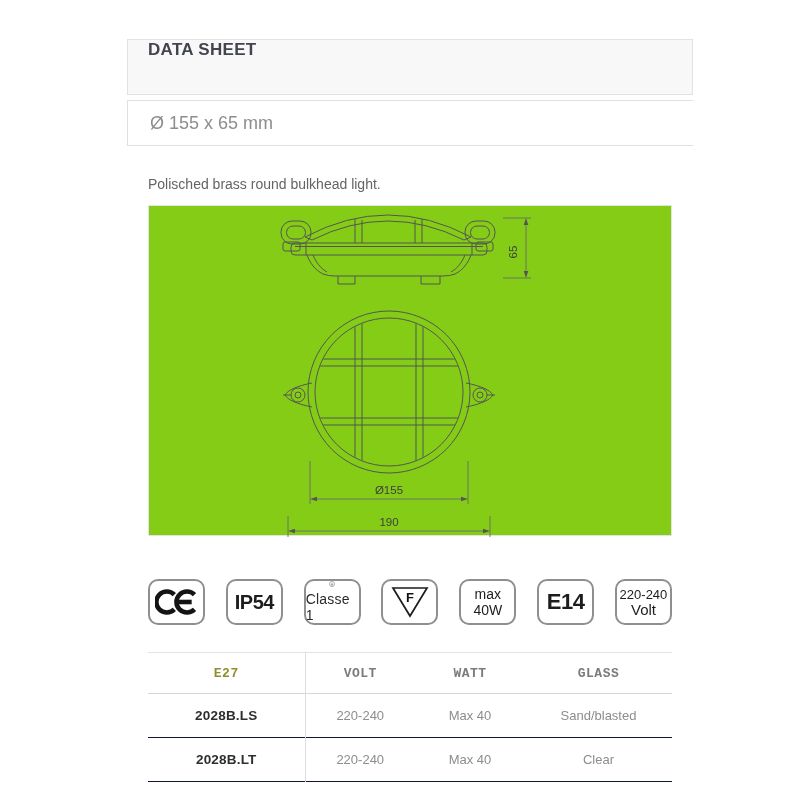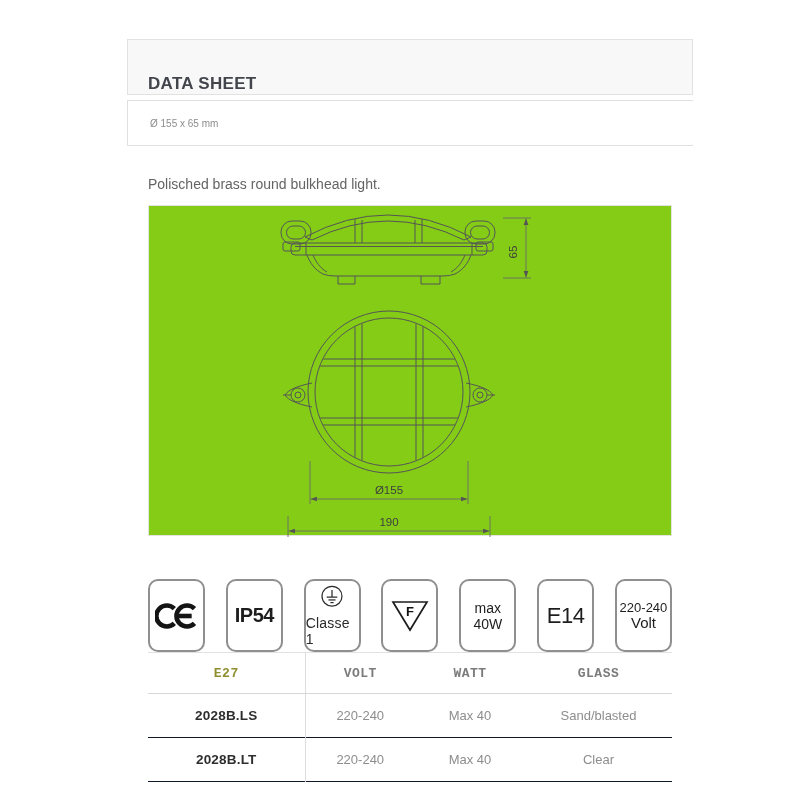--- a/index.html
+++ b/index.html
@@ -17,21 +17,21 @@
     top: 39px;
     width: 566px;
   }
   
   .sheet-header {
     box-sizing: border-box;
     height: 56px;
     background: #f8f8f8;
     border: 1px solid #e2e2e2;
     display: flex;
-    align-items: flex-end;
+    align-items: flex-start;
     padding-left: 20px;
   }
   .sheet-header .title {
     font-size: 17px;
     font-weight: 600;
     letter-spacing: 0.3px;
     color: #42464c;
   }
   
   .dims-row {
@@ -50,21 +50,21 @@
     align-items: center;
     font-size: 14px;
     font-weight: bold;
     color: #3c3c3c;
   }
   .dims-value {
     border-left: 1px solid #e0e0e0;
     padding-left: 22px;
     display: flex;
     align-items: center;
-    font-size: 10px;
+    font-size: 18px;
     color: #8d8d8d;
     flex: 1;
   }
   .inner { padding: 0 21px; }
   .description {
     margin: 30px 0 0 0;
     font-size: 14px;
     line-height: 16px;
     color: #646464;
   }
@@ -80,32 +80,32 @@
   
   .icons-row {
     margin-top: 43px;
     height: 55px;
     display: flex;
     justify-content: space-between;
   }
   .cert-box {
     box-sizing: border-box;
     width: 57px;
-    height: 73px;
+    height: 46px;
     border: 2px solid #8f8f8f;
     border-radius: 10px;
     display: flex;
     flex-direction: column;
     align-items: center;
     justify-content: center;
     color: #1d1d1d;
     background: #fff;
   }
   .cert-box .big { font-size: 20px; font-weight: 600; letter-spacing: -0.5px; }
-  .cert-box .e14 { font-size: 22px; font-weight: 400; letter-spacing: -0.5px; }
+  .cert-box .e14 { font-size: 22px; font-weight: 700; letter-spacing: -0.5px; }
   .cert-box .two-line { font-size: 14px; line-height: 16px; font-weight: 500; text-align: center; }
   .cert-box .volt-top { font-size: 13px; line-height: 15px; font-weight: 500; }
   .cert-box .volt-bottom { font-size: 15px; line-height: 16px; font-weight: 500; }
   .cert-box .classe-label { font-size: 14px; color: #2a2a2a; margin-top: 3px; letter-spacing: 0.2px; }
   
   .spec-table {
     margin-top: 18px;
     width: 100%;
     border-collapse: collapse;
     border-top: 1px solid #e2e2e2;

